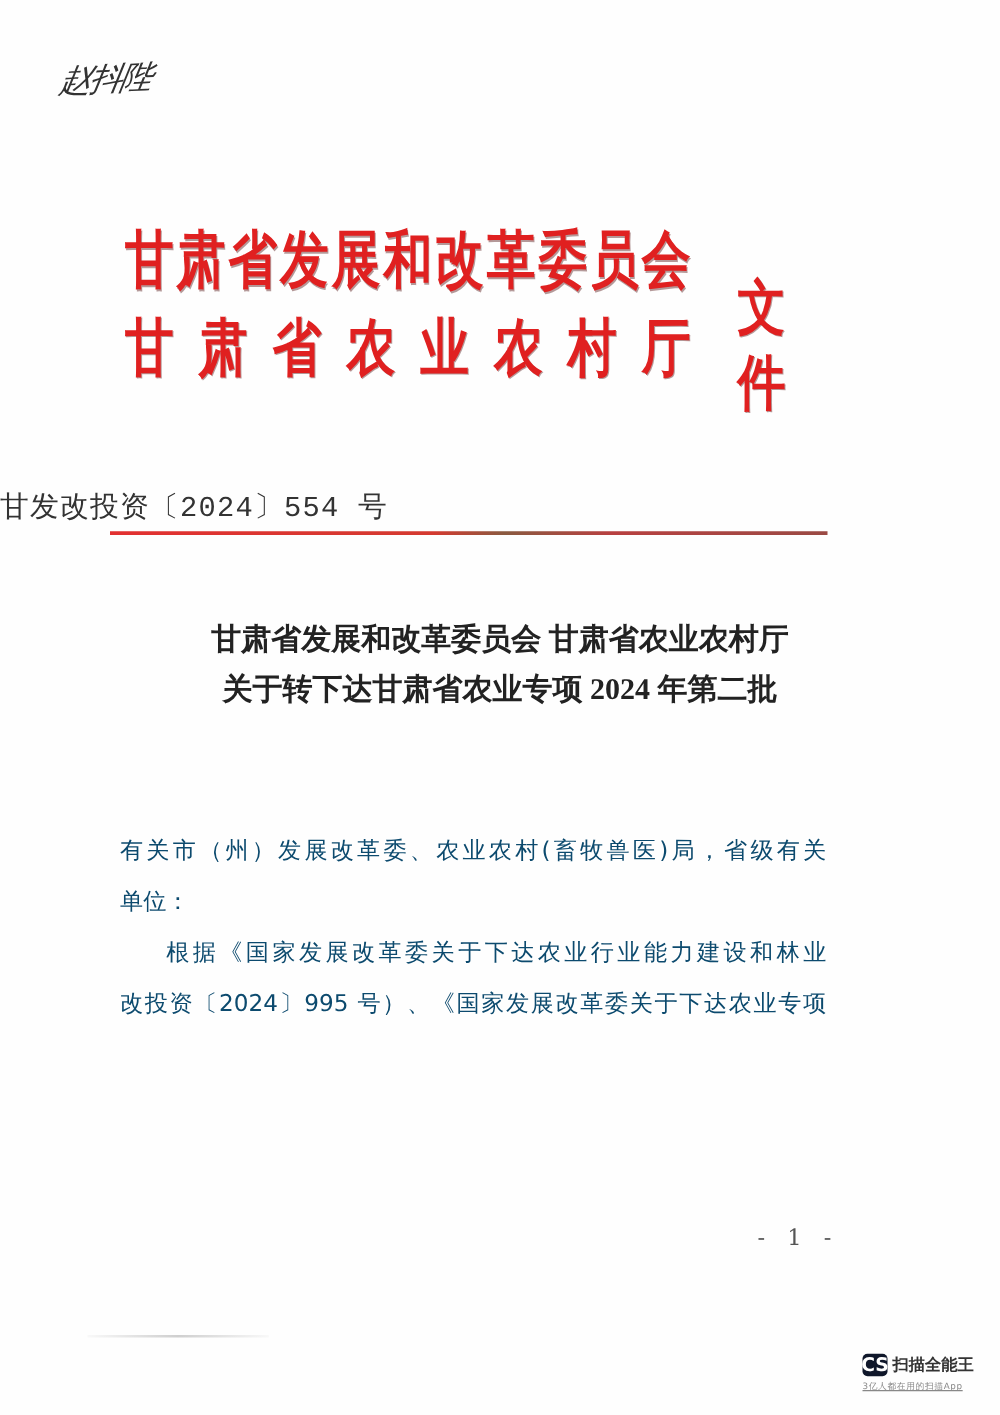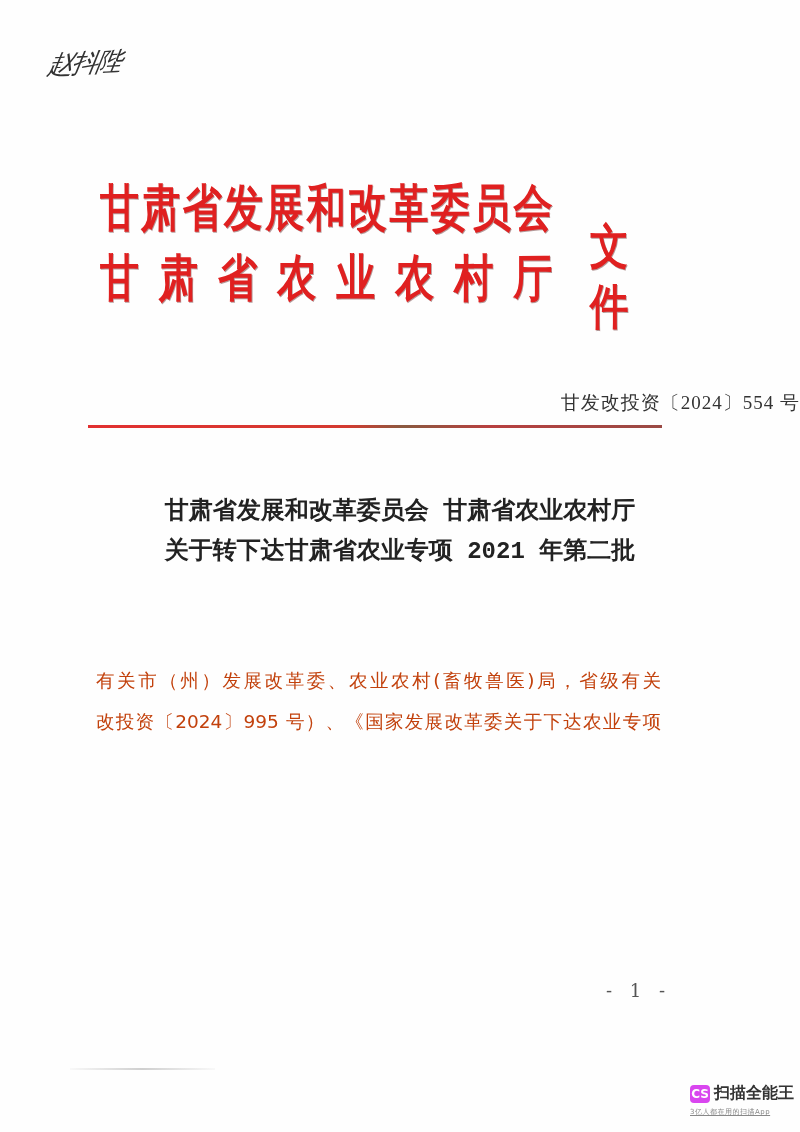--- a/index.html
+++ b/index.html
@@ -29,58 +29,58 @@
     .header-line.l1 { top: 0; }
     .header-line.l2 { top: 70px; }
     .header-suffix {
       position: absolute; left: 490px; top: 38px;
       font-family: "DejaVu Sans", sans-serif; font-weight: bold;
       color: #e02020; font-size: 48px; line-height: 60px;
       transform: scaleX(0.8); transform-origin: left center;
       text-shadow: 1px 1px 0 rgba(90,30,30,0.45);
     }
     .doc-number {
-      position: absolute; left: 0; right: 0; top: 390px; text-align: right;
-      font-family: Liberation Serif, serif; font-size: 19px; color: #333;
+      position: absolute; left: 0; right: 0; top: 390px; text-align: left;
+      font-family: Liberation Mono, monospace; font-size: 23px; color: #333;
       letter-spacing: 1px;
     }
     .red-rule {
       position: absolute; left: 88px; top: 425px; width: 574px; height: 3px;
       background: linear-gradient(90deg, #e23030 0%, #d43a30 45%, #8a5a40 55%, #b84040 70%, #9a4a44 100%);
     }
     .title {
       position: absolute; left: 0; right: 0; top: 492px; text-align: center;
-      font-family: Liberation Mono, monospace; font-weight: bold; font-size: 24px;
+      font-family: Liberation Serif, serif; font-weight: bold; font-size: 24px;
       line-height: 40px; color: #222;
     }
     .title div { white-space: nowrap; }
     .body {
       position: absolute; left: 96px; top: 660px; width: 565px;
       font-family: "DejaVu Sans", sans-serif; font-size: 18.5px; line-height: 41px;
-      color: #c2410c;
+      color: #0c4a6e;
     }
     .body p { margin: 0; text-align: justify; text-align-last: justify; }
     .body p.last-short { text-align-last: left; }
     .body p.indent { text-indent: 2em; }
     .page-number {
       position: absolute; left: 606px; top: 980px;
       font-family: "DejaVu Serif", serif; font-size: 18px; color: #555;
       letter-spacing: 6px;
     }
     .watermark {
       position: absolute; left: 690px; top: 1083px; width: 105px;
       font-family: "DejaVu Sans", sans-serif;
     }
     .wm-row { display: flex; align-items: center; gap: 4px; }
     .wm-logo {
-      width: 20px; height: 18px; border-radius: 4px; background: #d946ef;
-      color: #fff; font-size: 12px; font-weight: bold; display: flex;
+      width: 20px; height: 18px; border-radius: 4px; background: #0f172a;
+      color: #fff; font-size: 15px; font-weight: bold; display: flex;
       align-items: center; justify-content: center;
     }
-    .wm-name { font-size: 16px; color: #333; font-weight: bold; }
+    .wm-name { font-size: 13px; color: #333; font-weight: bold; }
     .wm-sub { font-size: 7px; color: #888; margin-top: 3px; letter-spacing: 0.5px; text-decoration: underline; }
     .footer-smudge {
       position: absolute; left: 70px; top: 1068px; width: 145px; height: 2px;
       background: linear-gradient(90deg, rgba(200,200,200,0.1), rgba(160,160,160,0.5), rgba(200,200,200,0.1));
     }
   </style>
 </head>
 <body>
 
 <div class="signature">赵抖陛</div>
@@ -110,25 +110,27 @@
     <span>厅</span>
   </div>
   <div class="header-suffix">文件</div>
 </div>
 
 <div class="doc-number">甘发改投资〔2024〕554 号</div>
 <div class="red-rule"></div>
 
 <div class="title">
   <div>甘肃省发展和改革委员会  甘肃省农业农村厅</div>
-  <div>关于转下达甘肃省农业专项 2021 年第二批</div>
+  <div>关于转下达甘肃省农业专项 2024 年第二批</div>
 </div>
 
 <div class="body">
   <p>有关市（州）发展改革委、农业农村(畜牧兽医)局，省级有关</p>
+  <p class="last-short">单位：</p>
+  <p class="indent">根据《国家发展改革委关于下达农业行业能力建设和林业</p>
   <p>改投资〔2024〕995 号）、《国家发展改革委关于下达农业专项</p>
 </div>
 
 <div class="page-number">- 1 -</div>
 
 <div class="footer-smudge"></div>
 
 <div class="watermark">
   <div class="wm-row">
     <span class="wm-logo">CS</span>

